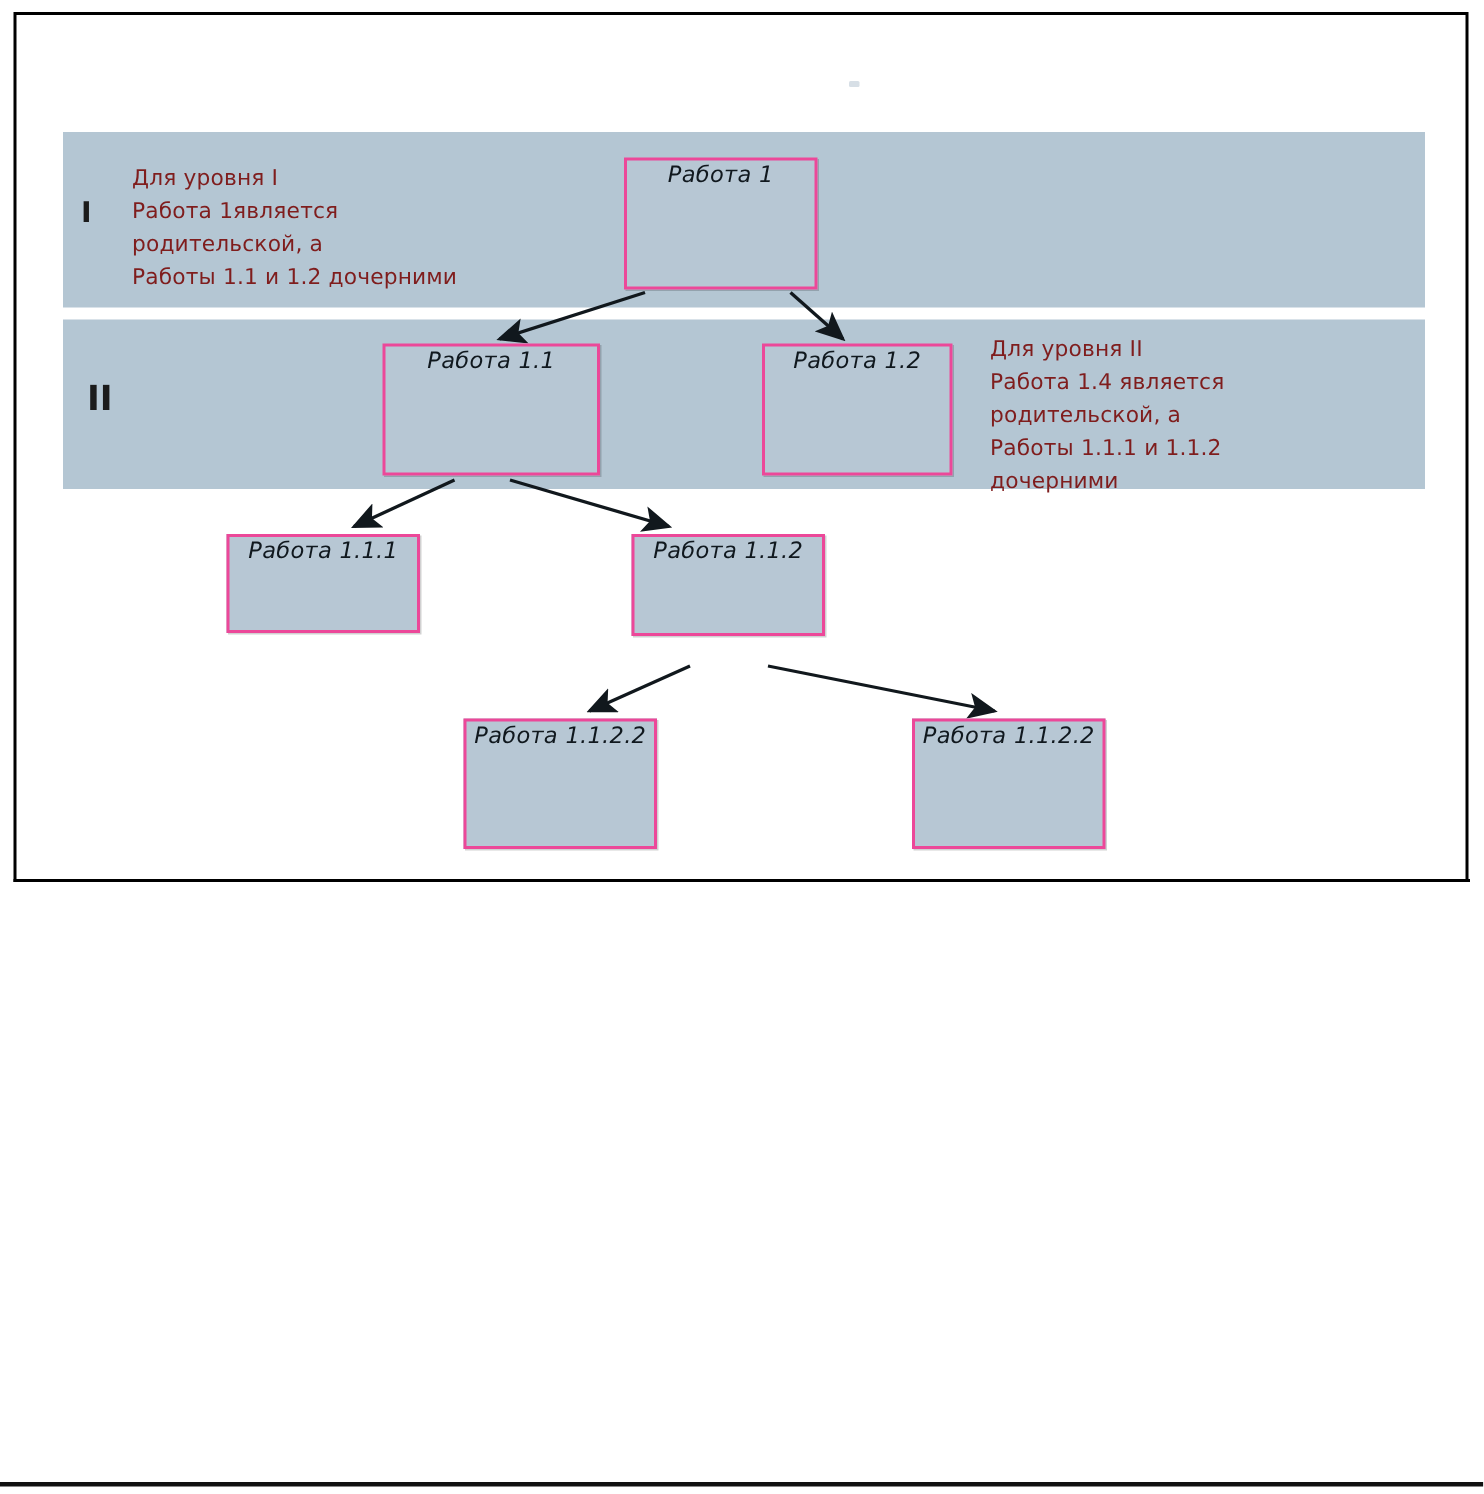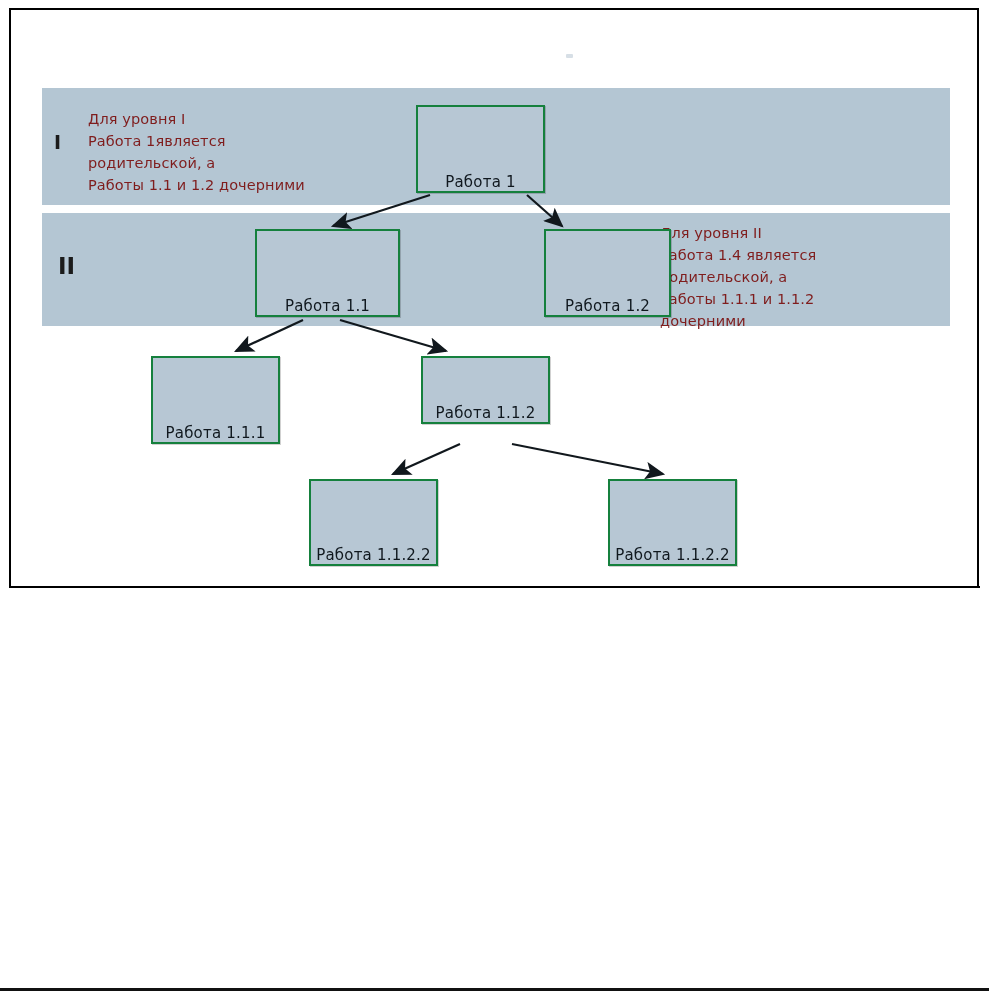--- a/index.html
+++ b/index.html
@@ -98,38 +98,39 @@
     white-space: pre-line;
     letter-spacing: 0.1px;
   }
   #note-level-1 { left: 88px; top: 108px; width: 300px; }
   #note-level-2 { left: 660px; top: 222px; width: 280px; }
 
   
   .task-box {
     position: absolute;
     background: #b7c7d4;
-    border: 2px solid #15803d;
+    border: 2px solid #ec4899;
     box-sizing: border-box;
     display: flex;
-    align-items: flex-end;
+    align-items: flex-start;
     justify-content: center;
     box-shadow: 1px 1px 0 rgba(0,0,0,0.18);
+    font-style: italic;
   }
   .task-box span {
     font-size: 15px;
     color: #10181e;
     letter-spacing: 0.2px;
     white-space: nowrap;
   }
 
   #box-work-1      { left: 416px; top: 105px; width: 129px; height: 88px; }
   #box-work-1-1    { left: 255px; top: 229px; width: 145px; height: 88px; }
-  #box-work-1-2    { left: 508px; top: 229px; width: 127px; height: 88px; margin-left: 36px; }
-  #box-work-1-1-1  { left: 151px; top: 356px; width: 129px; height: 88px; }
+  #box-work-1-2    { left: 508px; top: 229px; width: 127px; height: 88px; }
+  #box-work-1-1-1  { left: 151px; top: 356px; width: 129px; height: 66px; }
   #box-work-1-1-2  { left: 421px; top: 356px; width: 129px; height: 68px; }
   #box-work-1-1-2-2a { left: 309px; top: 479px; width: 129px; height: 87px; }
   #box-work-1-1-2-2b { left: 608px; top: 479px; width: 129px; height: 87px; }
 
   
   #connectors {
     position: absolute;
     left: 0;
     top: 0;
     width: 989px;

